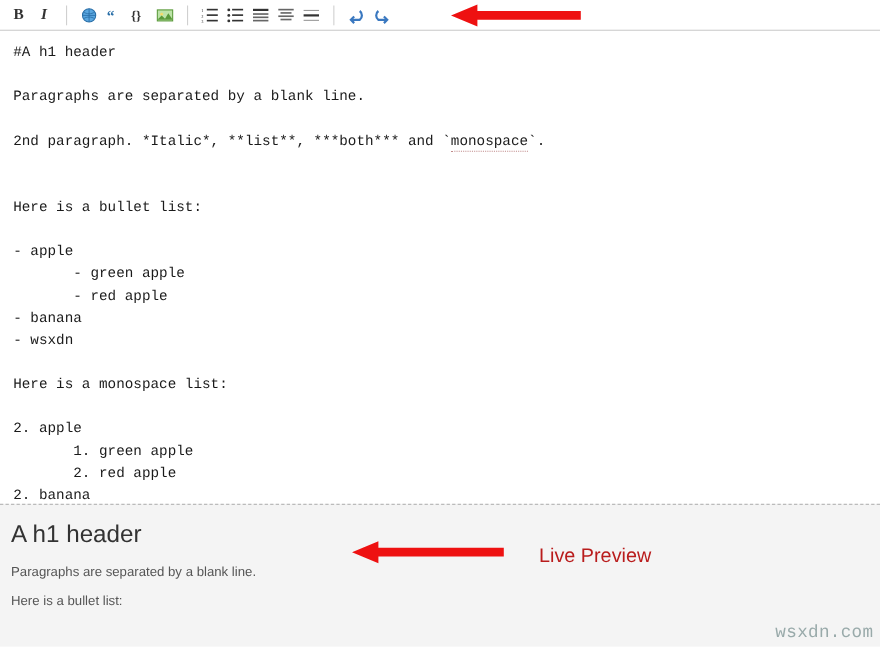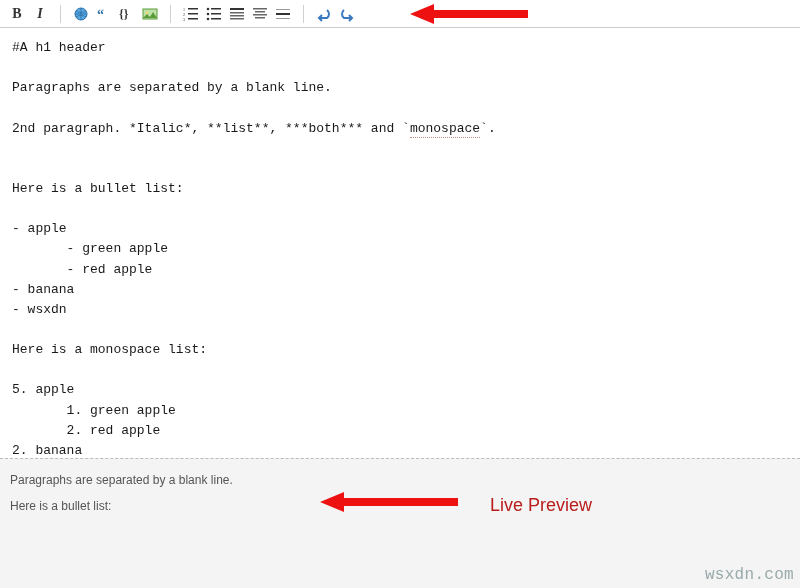--- a/index.html
+++ b/index.html
@@ -224,27 +224,28 @@
 <span>Here is a bullet list:</span>
 <span></span>
 <span>- apple</span>
 <span>       - green apple</span>
 <span>       - red apple</span>
 <span>- banana</span>
 <span>- wsxdn</span>
 <span></span>
 <span>Here is a monospace list:</span>
 <span></span>
-<span>5. apple</span>
+<span>2. apple</span>
 <span>       1. green apple</span>
 <span>       2. red apple</span>
 <span>2. banana</span>
 </div>
 
 <div class="preview">
+  <h1>A h1 header</h1>
   <p>Paragraphs are separated by a blank line.</p>
   <p>Here is a bullet list:</p>
 </div>
 
 <svg class="arrow" style="left:410px; top:2px;" width="120" height="24">
   <polygon points="0,12 24,2 24,8 118,8 118,16 24,16 24,22" fill="#e11"></polygon>
 </svg>
 
 <svg class="arrow" style="left:320px; top:490px;" width="140" height="24">
   <polygon points="0,12 24,2 24,8 138,8 138,16 24,16 24,22" fill="#e11"></polygon>

